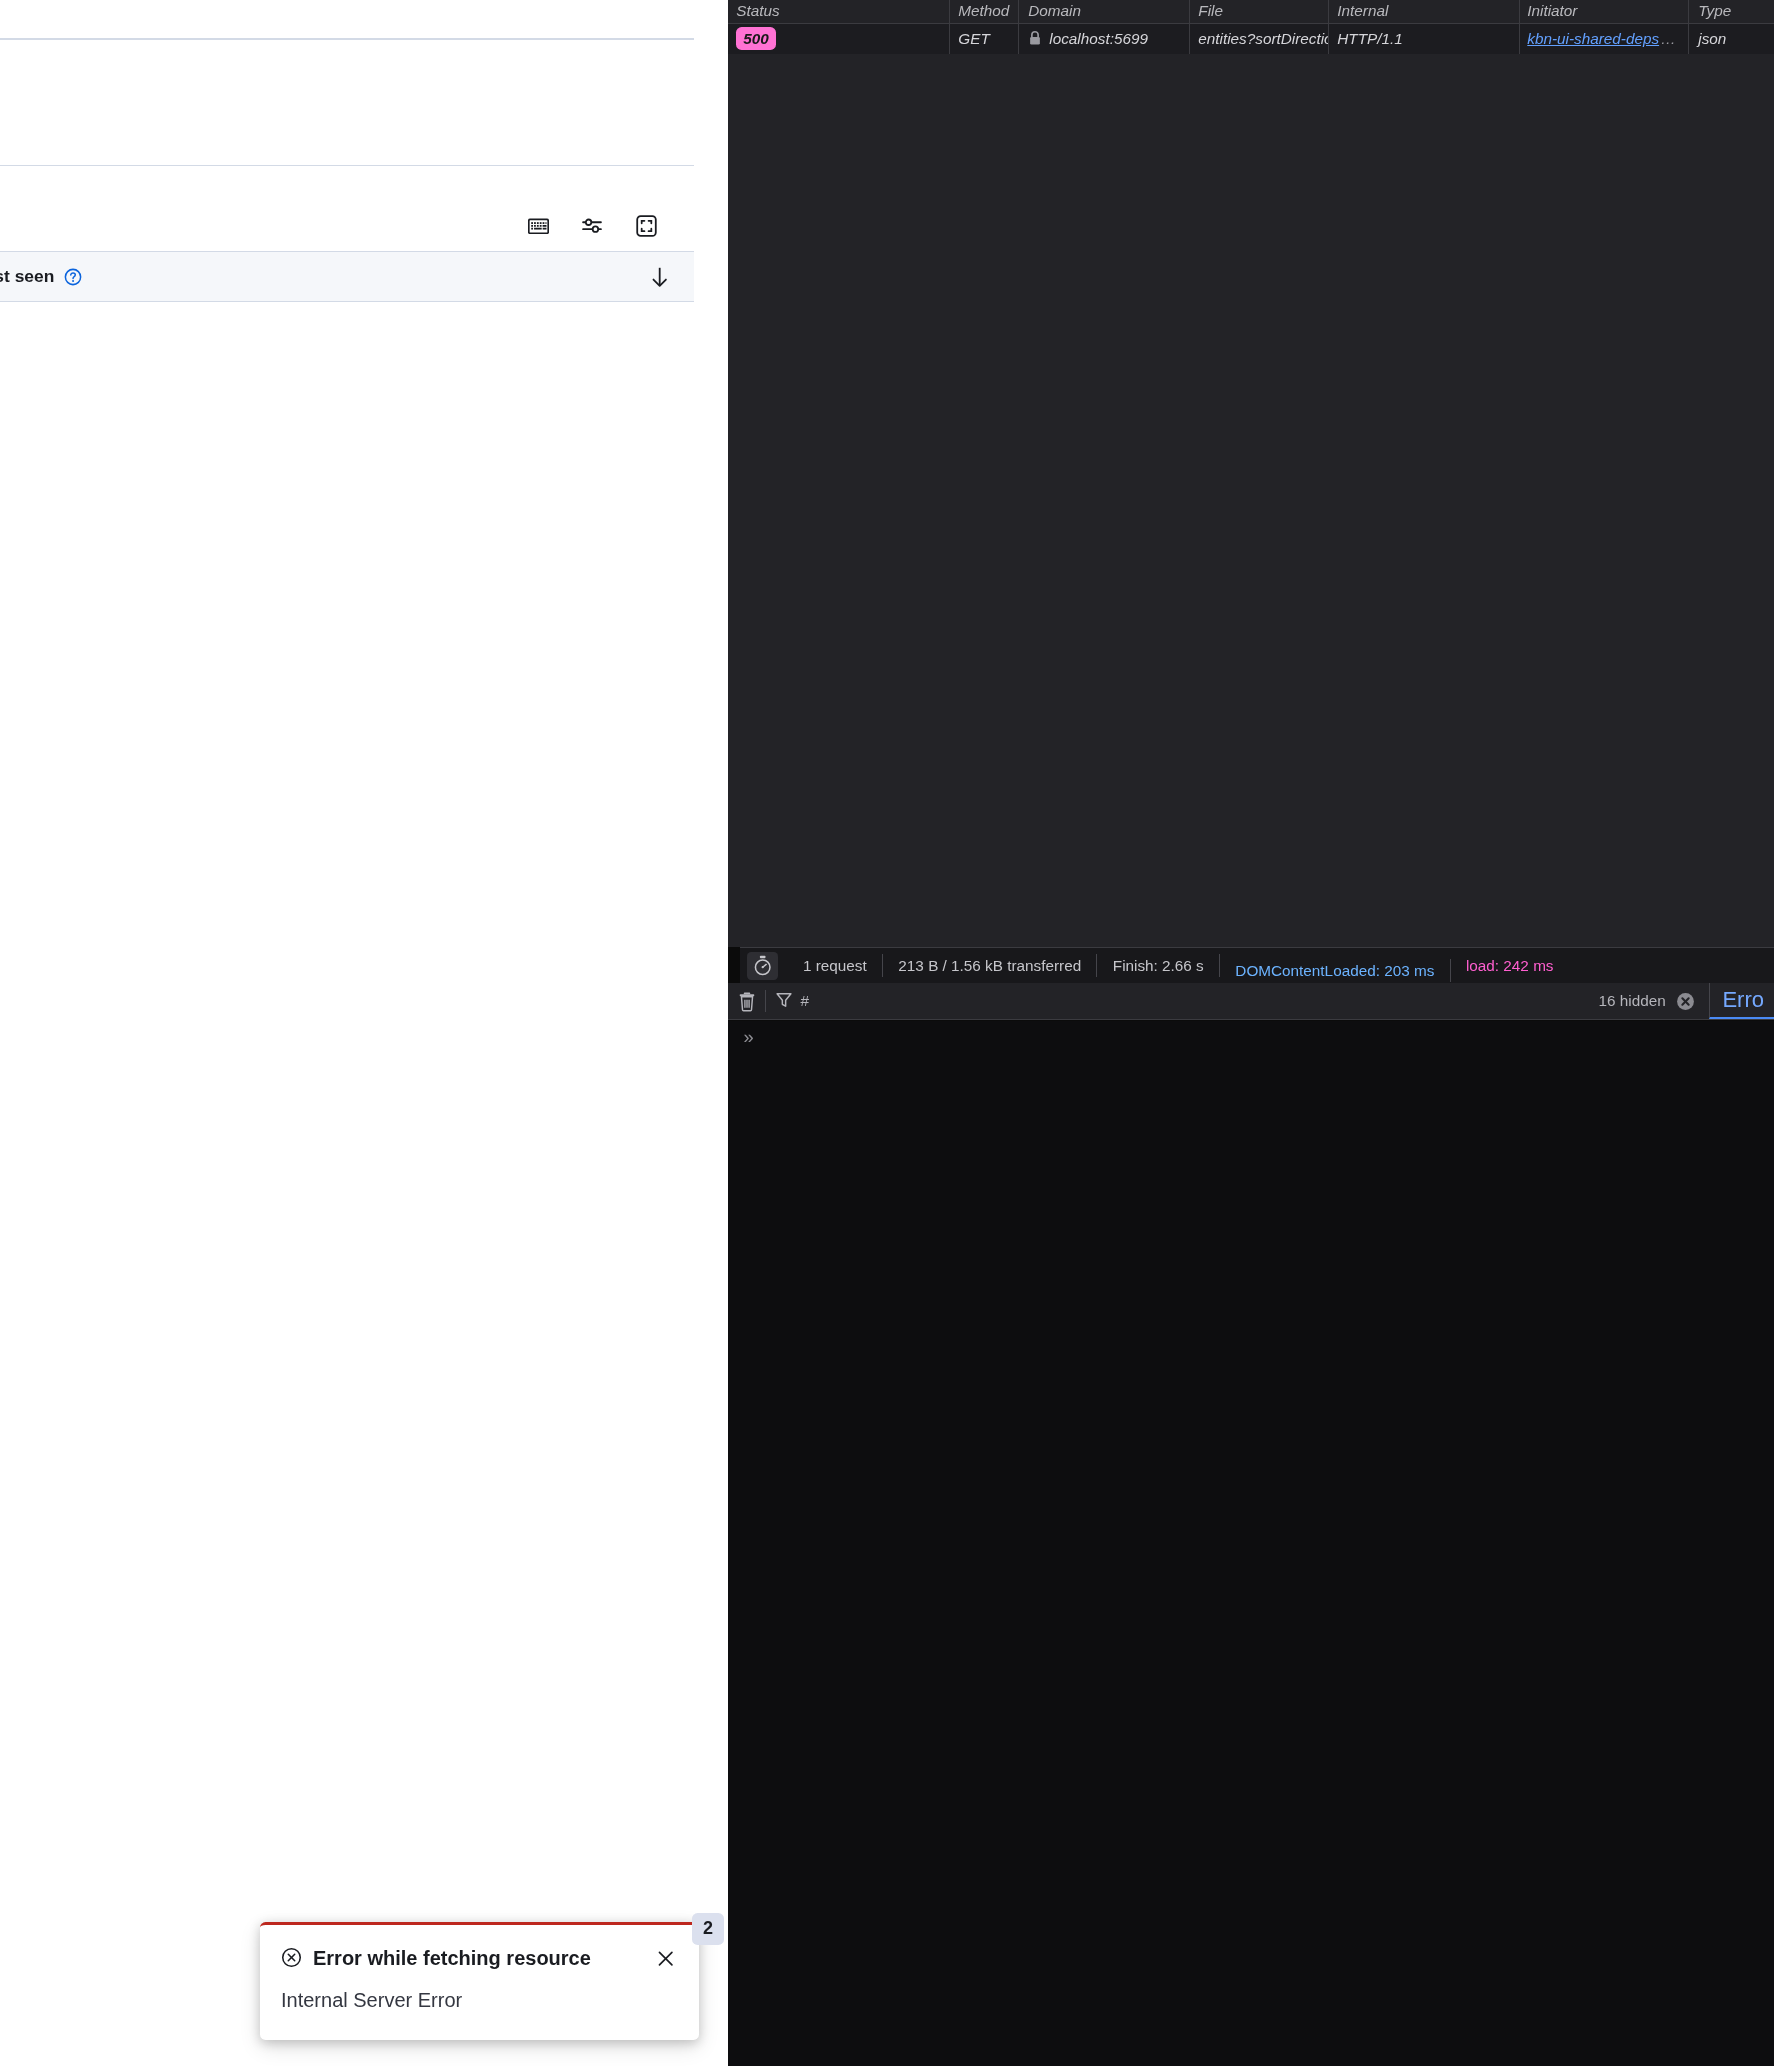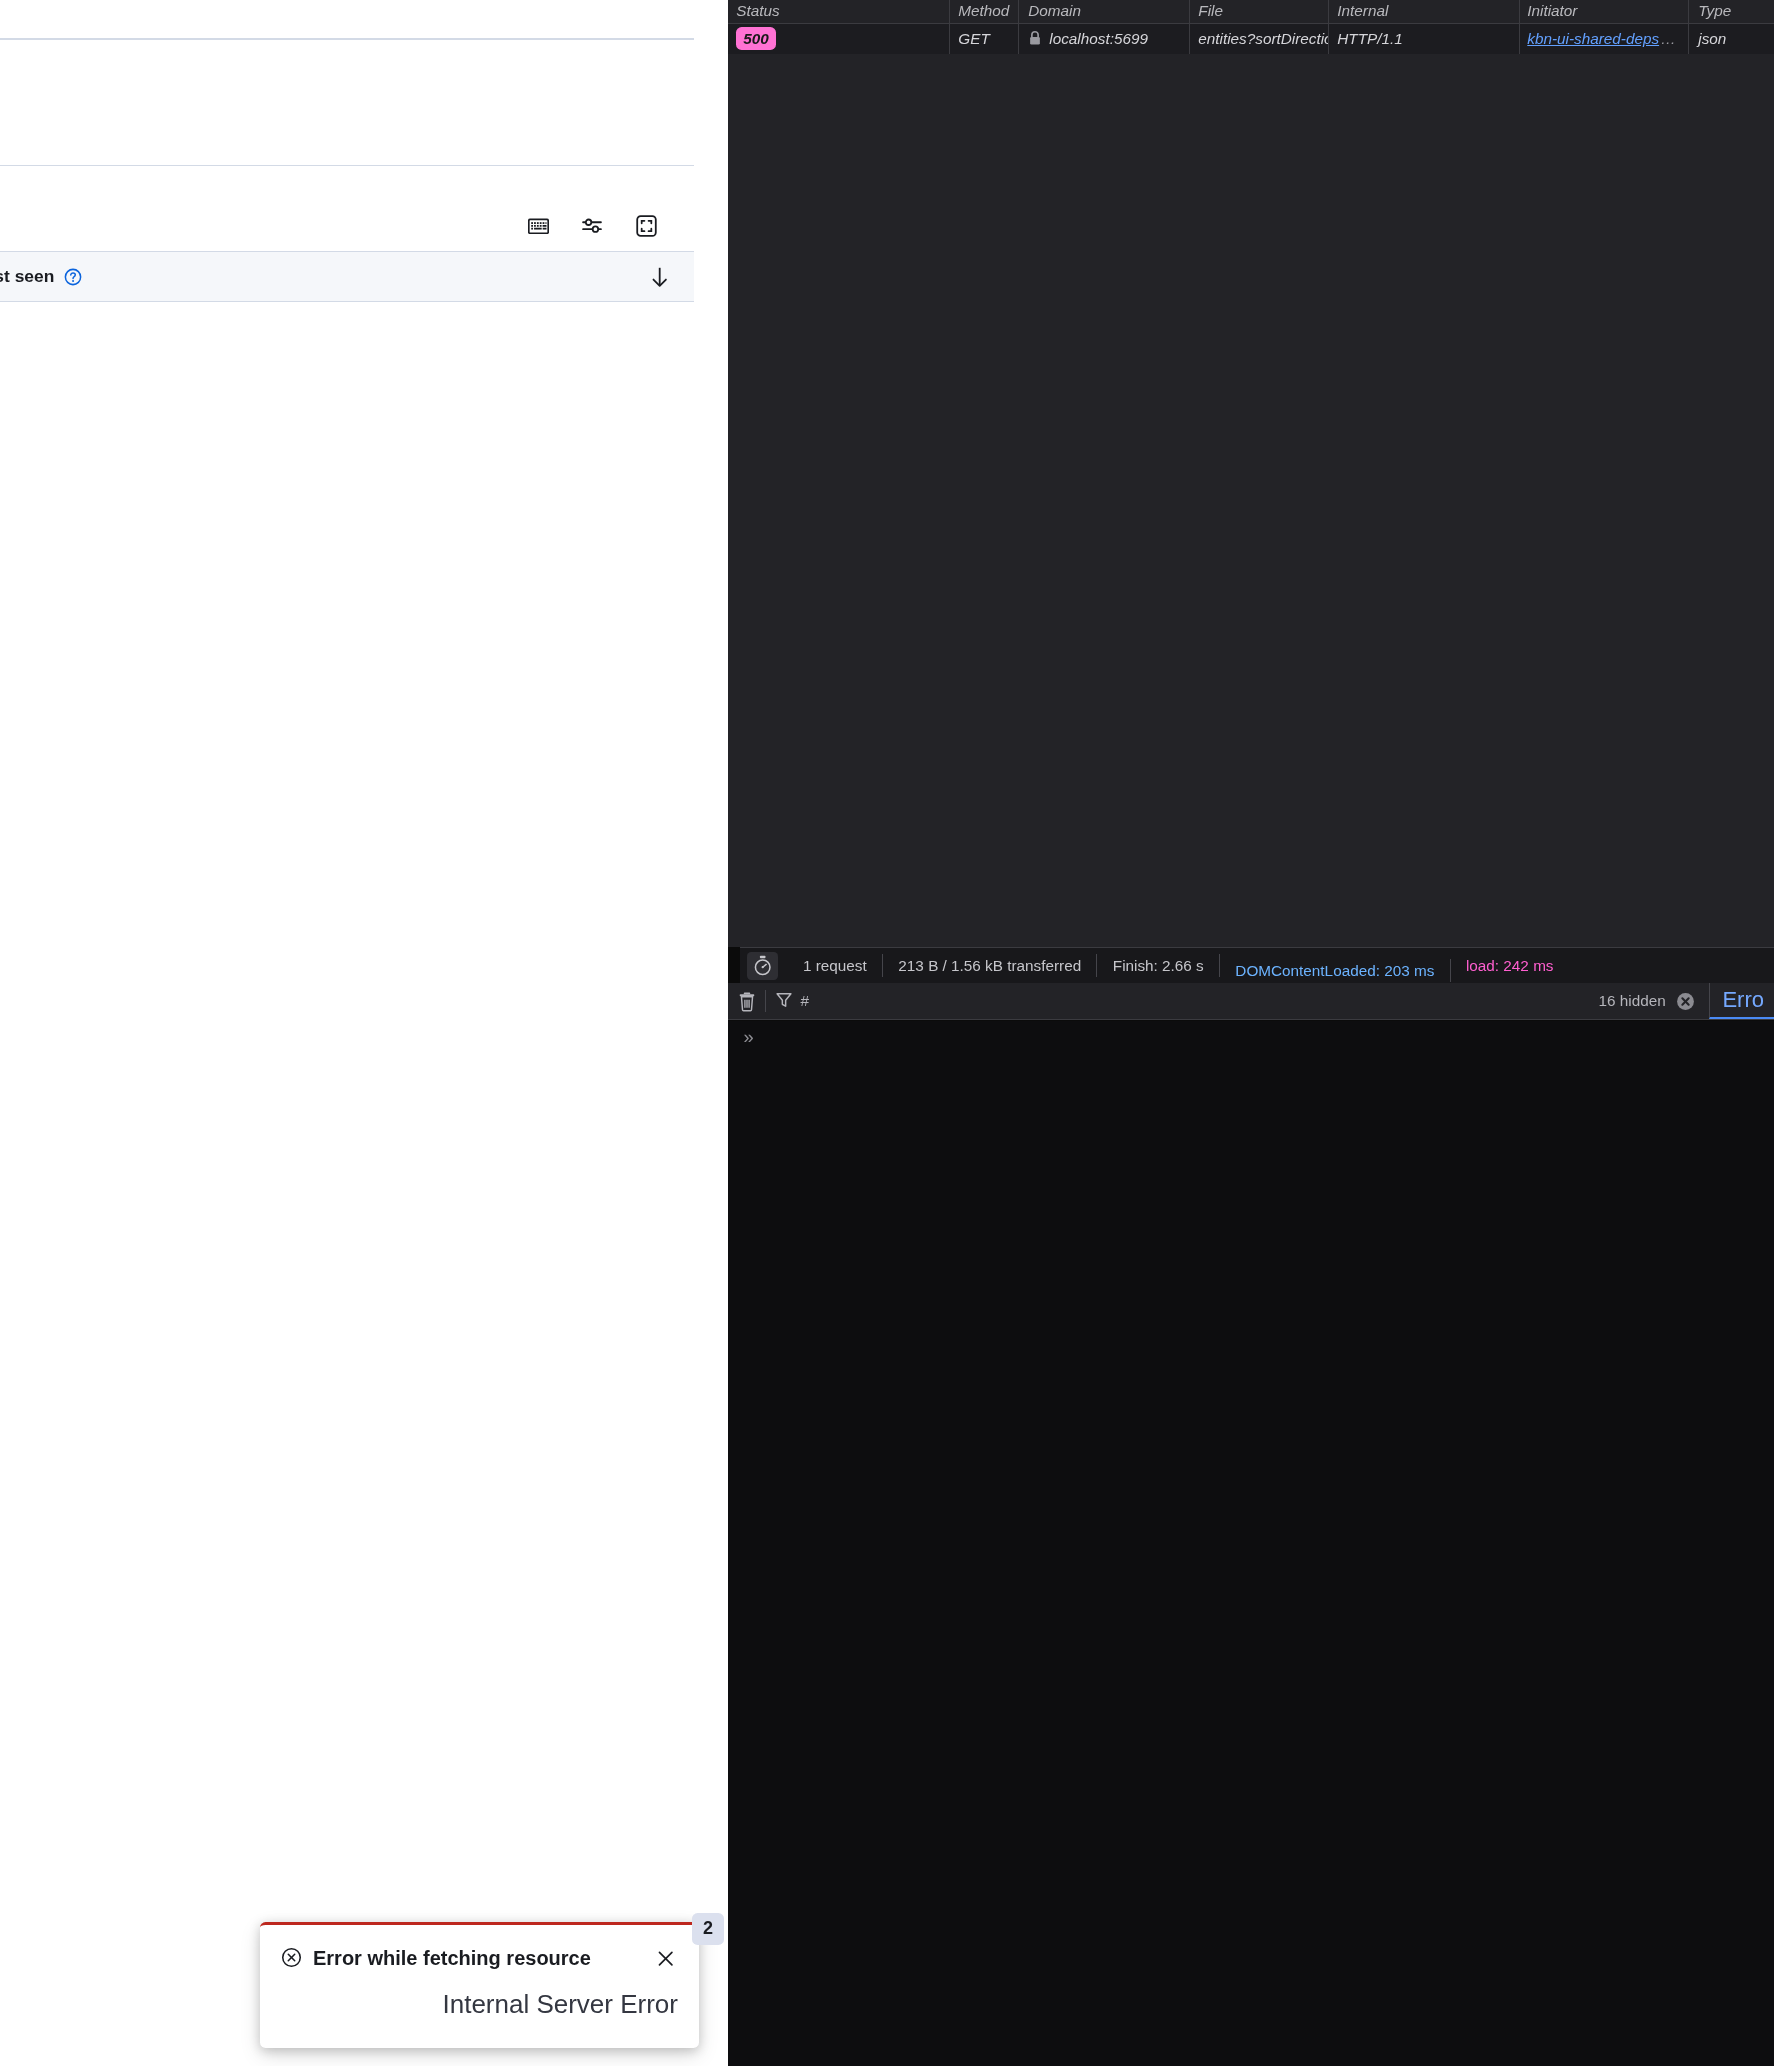--- a/index.html
+++ b/index.html
@@ -180,21 +180,21 @@
     padding: 21px 21px 28px 21px;
   }
   .toast-head {
     display: flex; align-items: center; gap: 11px;
   }
   .toast-title {
     font-size: 20px; font-weight: bold; color: #1a1c21; flex: 1;
     white-space: nowrap;
   }
   .toast-close { cursor: pointer; display: flex; padding: 2.8px; }
-  .toast-body { font-size: 26px; color: #343741; margin-top: 18px; text-align: right; }
+  .toast-body { font-size: 20px; color: #343741; margin-top: 18px; }
   .toast-badge {
     position: absolute; right: -25px; top: -12.5px;
     min-width: 32px; height: 32px; padding: 0 8.3px;
     background: #dbe0ee; border-radius: 5.6px;
     display: flex; align-items: center; justify-content: center;
     font-size: 18px; font-weight: bold; color: #1a1c21;
   }
 </style>
 </head>
 <body>

